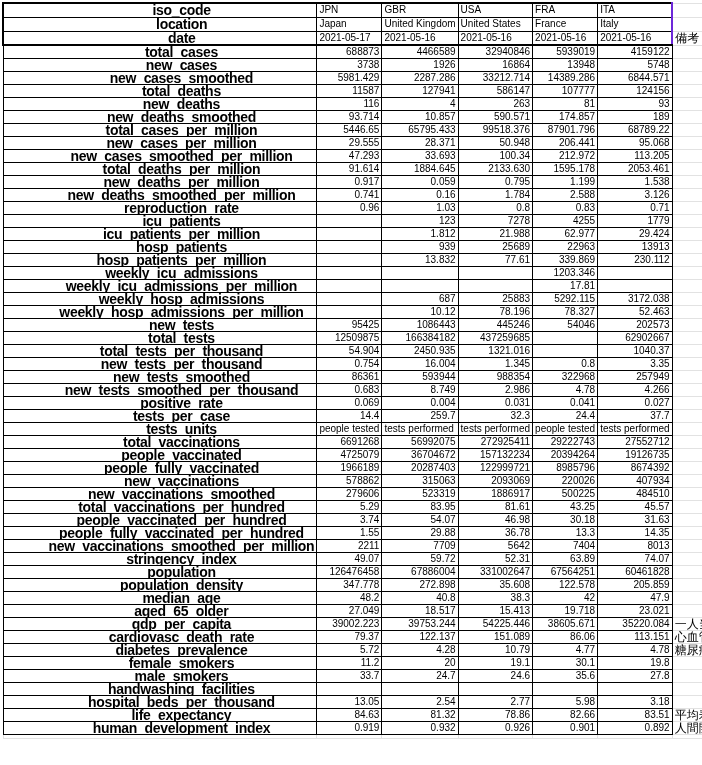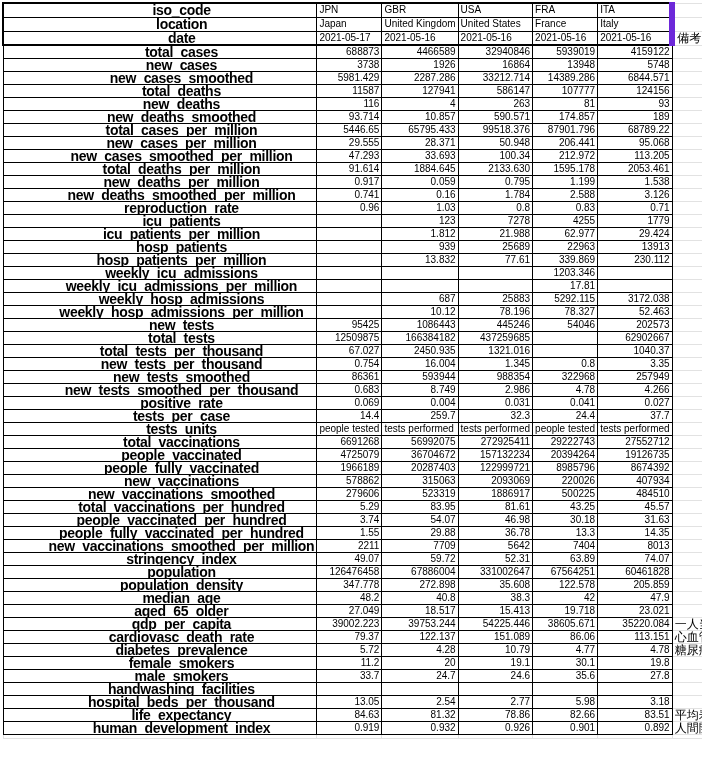--- a/index.html
+++ b/index.html
@@ -22,21 +22,21 @@
   td.lbl{font-weight:bold;text-align:center;font-size:14px;letter-spacing:-0.3px;padding-left:45px;}
   td.num{text-align:right;}
   td.txt{text-align:left;}
   td.note{border:1px solid #e2e2e2;overflow:visible;font-size:12px;text-align:left;}
   td.filler{border:1px solid #e2e2e2;}
   tr.h td{height:14px;}
   
   tr.h-top td.cell{border-top:2px solid #000;}
   tr.h-bot td.cell{border-bottom:2px solid #000;border-radius:6px;}
   tr.h td.cell.lbl{border-left:2px solid #000;}
-  tr.h td.cell.last{border-right:6px solid #6d28d9;}
+  tr.h td.cell.last{border-right:2px solid #6d28d9;}
   tr.ghost td{height:4px;border:1px solid #e2e2e2;border-top:none;}
 </style>
 </head>
 <body>
 
 <div class="sheet">
   <table class="grid" id="grid">
     <colgroup>
       <col style="width:197px">
       <col style="width:83px">
@@ -303,21 +303,21 @@
           <td class="cell num">12509875</td>
           <td class="cell num">166384182</td>
           <td class="cell num">437259685</td>
           <td class="cell num"></td>
           <td class="cell num last">62902667</td>
           <td class="note"></td>
           <td class="filler"></td>
         </tr>
         <tr>
           <td class="cell lbl">total_tests_per_thousand</td>
-          <td class="cell num">67.027</td>
+          <td class="cell num">54.904</td>
           <td class="cell num">2450.935</td>
           <td class="cell num">1321.016</td>
           <td class="cell num"></td>
           <td class="cell num last">1040.37</td>
           <td class="note"></td>
           <td class="filler"></td>
         </tr>
         <tr>
           <td class="cell lbl">new_tests_per_thousand</td>
           <td class="cell num">0.754</td>

